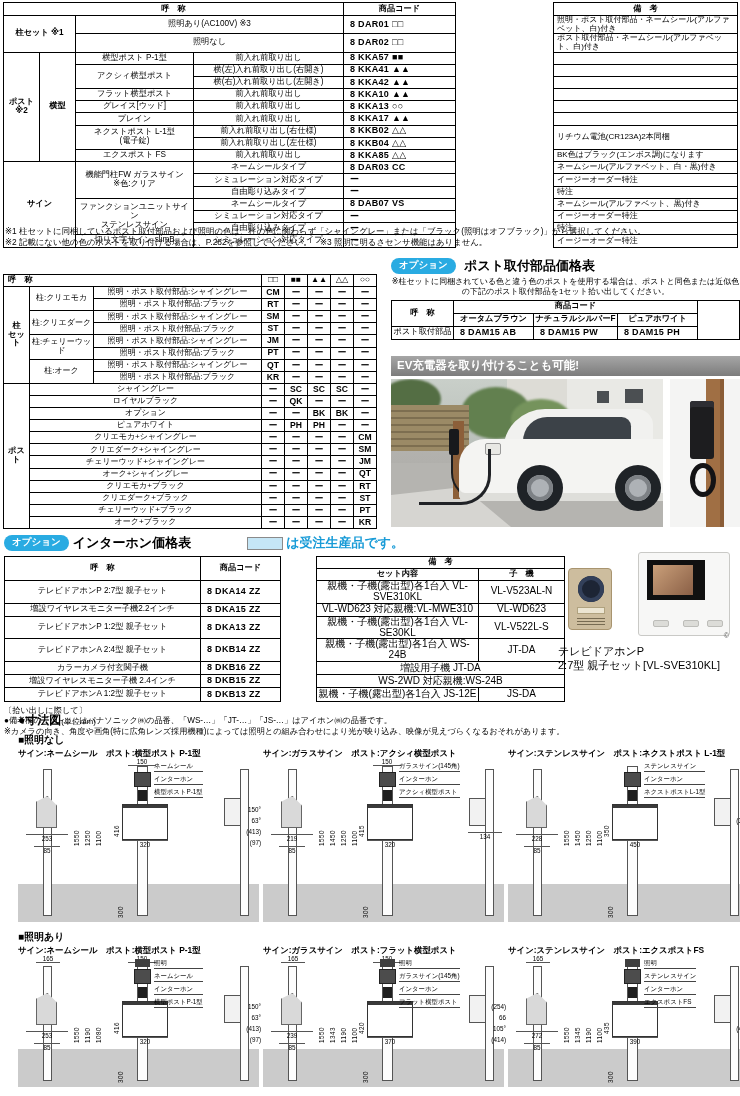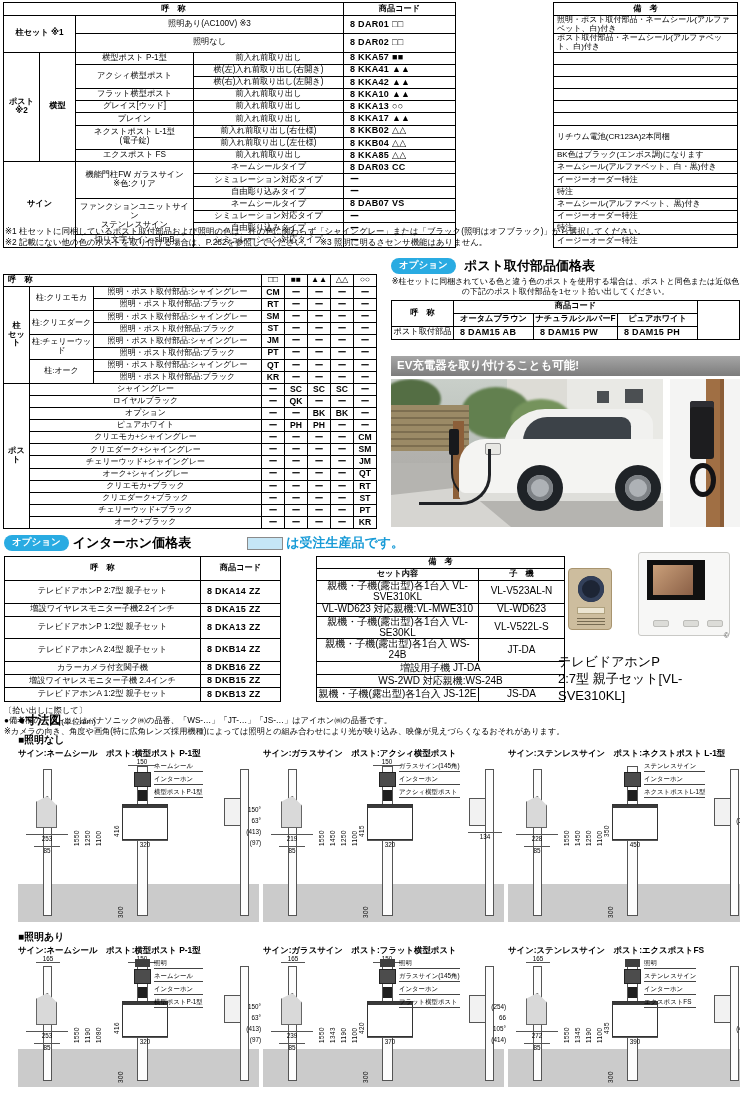--- a/index.html
+++ b/index.html
@@ -91,21 +91,21 @@
   .door { position:absolute; left:4px; top:18px; width:44px; height:62px; background:#cdbd9e; border:1px solid #a8946f; border-radius:4px; }
   .door .lens { position:absolute; left:9px; top:7px; width:26px; height:26px; background:#1d2535; border-radius:50%; box-shadow:inset 0 0 0 4px #33405a; }
   .door .nw { position:absolute; left:8px; top:38px; width:28px; height:7px; background:#ece5d2; border:1px solid #b0a27f; }
   .door .grill { position:absolute; left:8px; top:49px; width:28px; height:8px; background:repeating-linear-gradient(#776b52 0 1px,#cdbd9e 1px 3px); }
   .mon { position:absolute; right:6px; top:2px; width:92px; height:84px; background:#f7f7f6; border:1px solid #c9c9c6; border-radius:3px; }
   .mon .scr { position:absolute; left:8px; top:7px; width:58px; height:40px; background:#101010; }
   .mon .pic { position:absolute; left:6px; top:5px; width:40px; height:30px; background:linear-gradient(135deg,#caa07a,#8a5f46); }
   .mon .btn { position:absolute; bottom:8px; width:16px; height:7px; background:#dcdcd8; border:1px solid #bdbdb9; border-radius:2px; }
   .mon .b1 { left:14px; } .mon .b2 { left:44px; } .mon .b3 { left:68px; }
   .copyright { position:absolute; right:0; bottom:-4px; font-size:7px; color:#555; }
-  .icom-cap { position:absolute; right:10px; top:120px; width:170px; font-size:13px; line-height:1.3; }
+  .icom-cap { position:absolute; right:10px; top:110px; width:170px; font-size:11px; line-height:1.3; }
 
   
   .dims { position:absolute; left:18px; top:712px; width:736px; }
   .dims-title { font-size:12px; font-weight:bold; }
   .dims-title .unit { font-size:8px; font-weight:normal; }
   .row-label { font-size:10px; font-weight:bold; margin:4px 0 1px; }
   .dg-row { display:flex; }
   .dg { width:245px; position:relative; }
   .dg-title { font-size:8.4px; font-weight:bold; height:12px; white-space:nowrap; overflow:hidden; }
   .dg-canvas { position:relative; height:166px; font-size:6.3px; }

